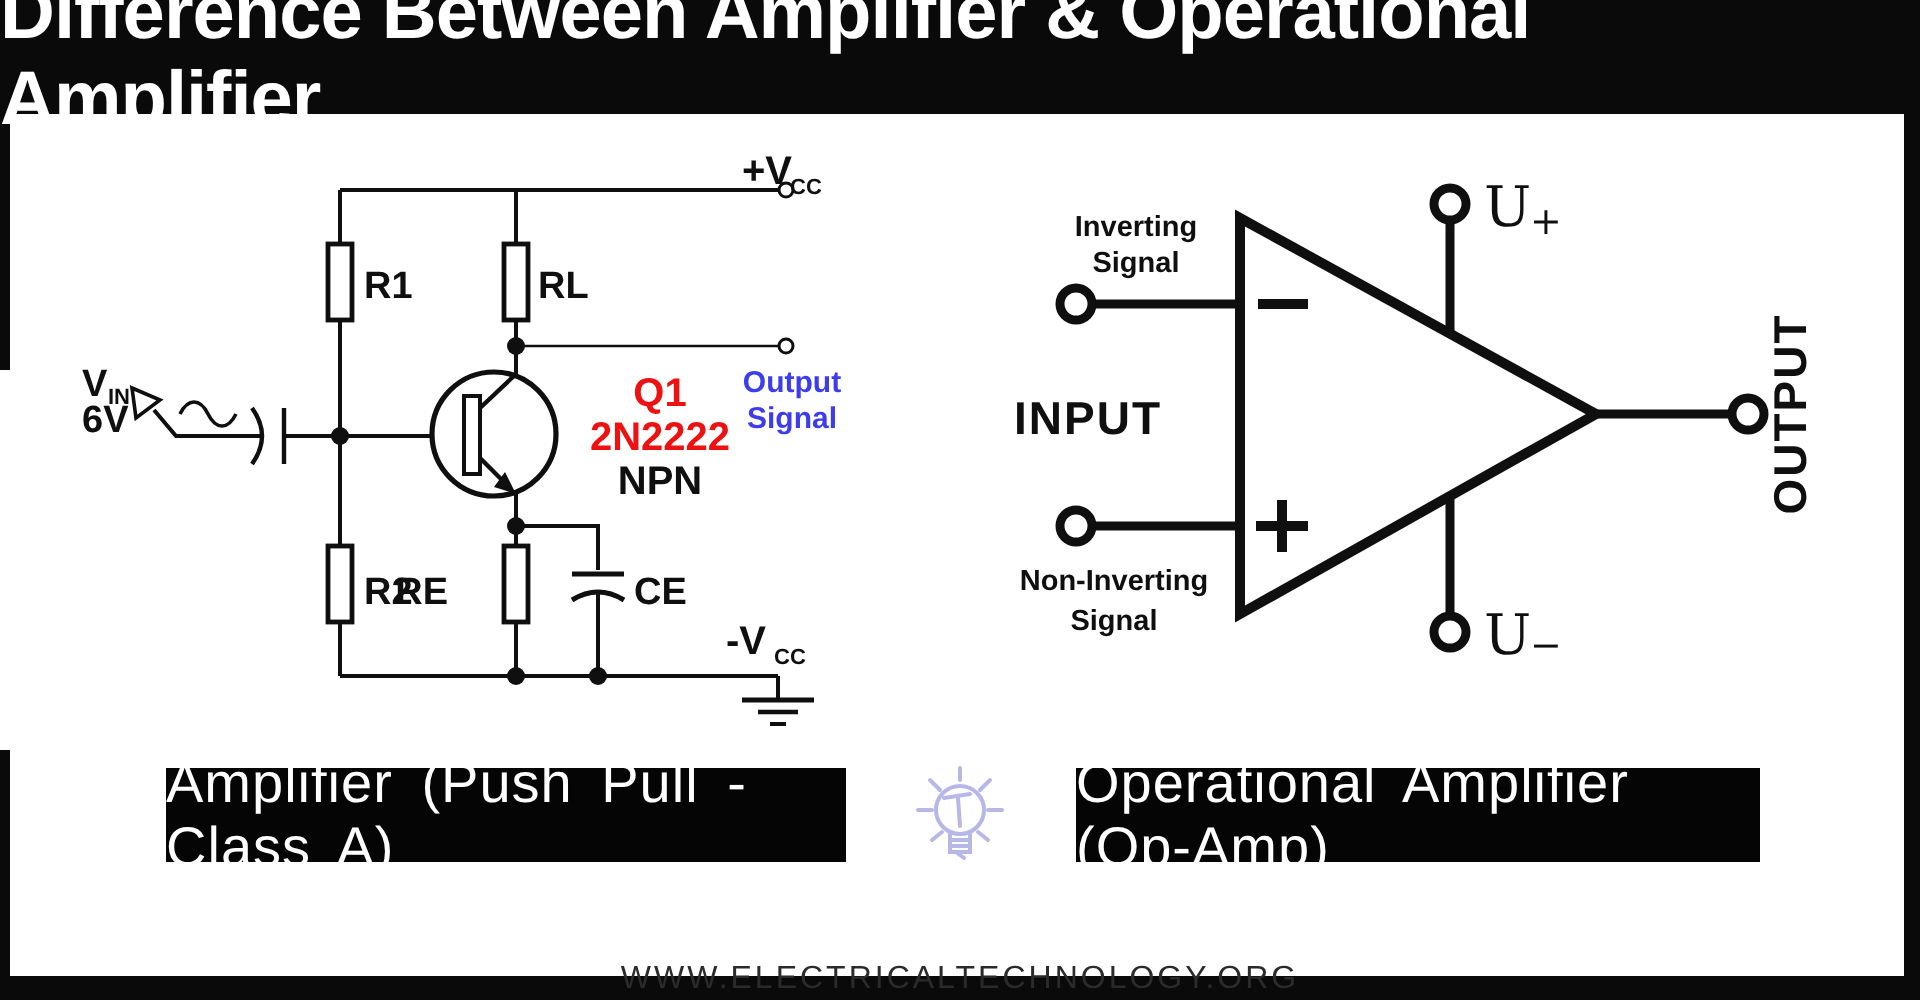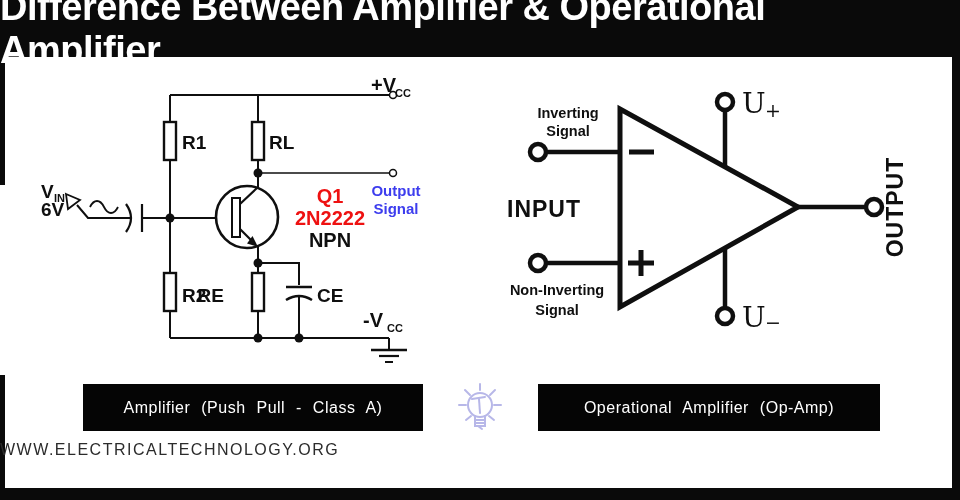--- a/index.html
+++ b/index.html
@@ -21,27 +21,27 @@
     margin:0;font-size:38px;font-weight:bold;letter-spacing:-0.5px;
     font-family:"Liberation Sans", sans-serif;
   }
   .border-gap{
     position:absolute;left:0;top:185px;width:5px;height:190px;background:#ffffff;
   }
   .diagram-svg{position:absolute;left:5px;top:57px;}
   .caption-box{
     position:absolute;top:384px;height:47px;background:#050505;color:#ffffff;
     display:flex;align-items:center;justify-content:center;
-    font-size:16px;letter-spacing:0.5px;word-spacing:6px;
+    font-size:28px;letter-spacing:0.5px;word-spacing:6px;
   }
   .caption-amp{left:83px;width:340px;}
   .caption-opamp{left:538px;width:342px;}
   .bulb{position:absolute;left:448px;top:382px;}
   .footer{
-    position:absolute;left:0;top:441px;width:960px;
+    position:absolute;left:0;top:481px;width:960px;text-align:center;
     font-size:16px;letter-spacing:1.5px;color:#2b2b2b;
   }
   text{font-family:"Liberation Sans", sans-serif;}
   .lbl{font-weight:bold;font-size:19px;fill:#0f0f0f;}
   .lbl-sm{font-weight:bold;font-size:11px;fill:#0f0f0f;}
   .lbl-big{font-weight:bold;font-size:20px;fill:#0f0f0f;}
   .lbl-red{font-weight:bold;font-size:20px;fill:#ee1111;}
   .lbl-blue{font-weight:bold;font-size:15px;fill:#3d3dee;}
   .lbl-sig{font-weight:bold;font-size:14.5px;fill:#0f0f0f;}
   .lbl-io{font-weight:bold;font-size:23px;fill:#0f0f0f;letter-spacing:1px;}

